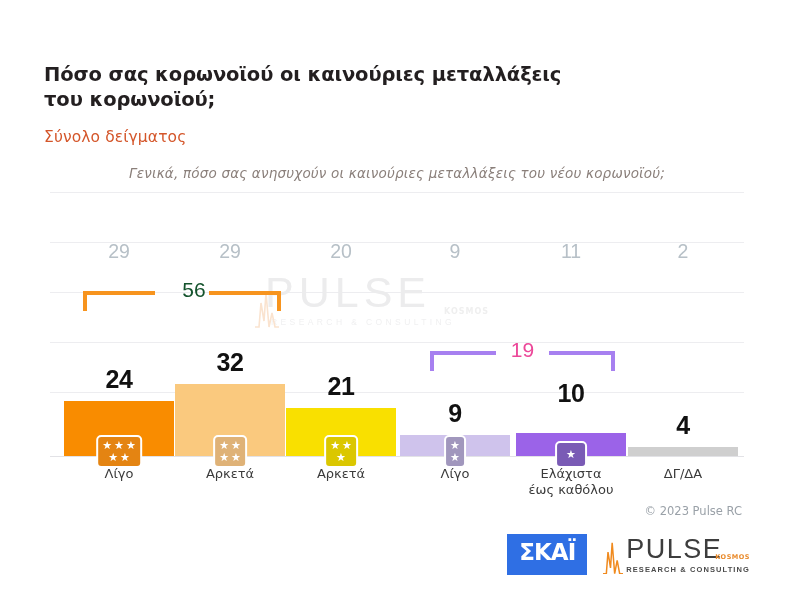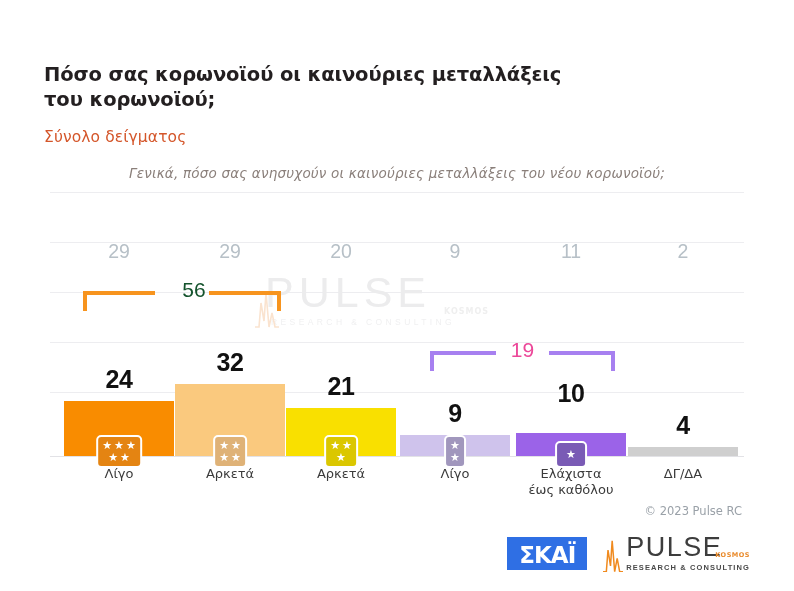--- a/index.html
+++ b/index.html
@@ -97,21 +97,21 @@
     color: #3b3b3b; line-height: 16px; white-space: pre-line;
   }
 
   
   .copyright {
     position: absolute; right: 52px; top: 504px;
     font-size: 11.5px; color: #9aa1a8;
   }
   .logos { position: absolute; right: 44px; top: 534px; display: flex; align-items: center; gap: 16px; }
   .skai-logo {
-    background: #2f6fe4; color: #fff; padding: 5px 12px 2px 12px;
+    background: #2f6fe4; color: #fff; padding: 5px 12px 10px 12px;
     font-size: 23px; font-weight: bold; letter-spacing: -1px;
     font-family: "DejaVu Sans", sans-serif; line-height: 26px;
   }
   .pulse-logo { display: flex; align-items: flex-end; gap: 3px; position: relative; }
   .pulse-wave { width: 20px; height: 34px; }
   .pulse-words { display: flex; flex-direction: column; }
   .pulse-main {
     font-size: 27px; font-weight: 300; letter-spacing: 1.5px;
     color: #3d3d3d; line-height: 27px; font-family: "Liberation Sans", sans-serif;
   }

